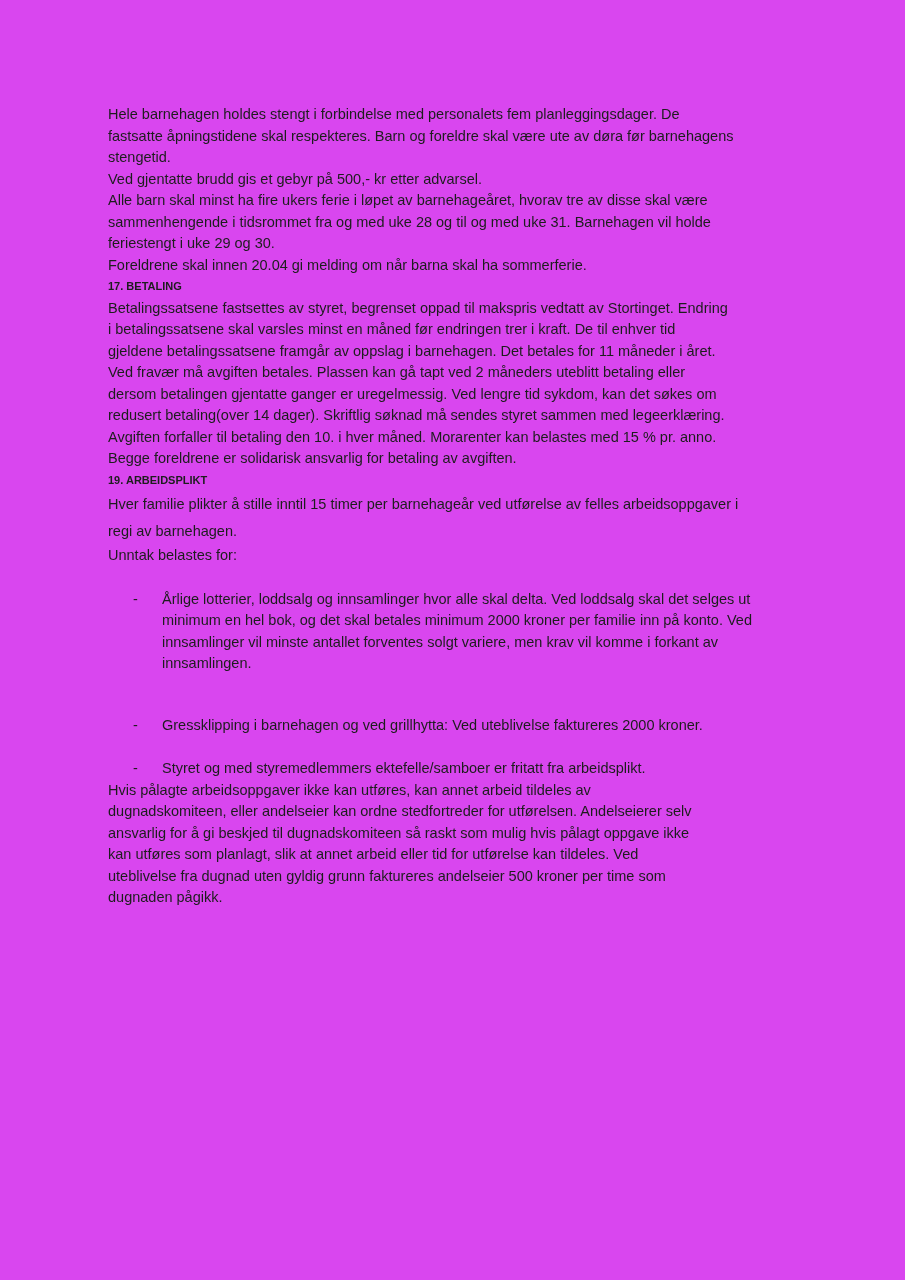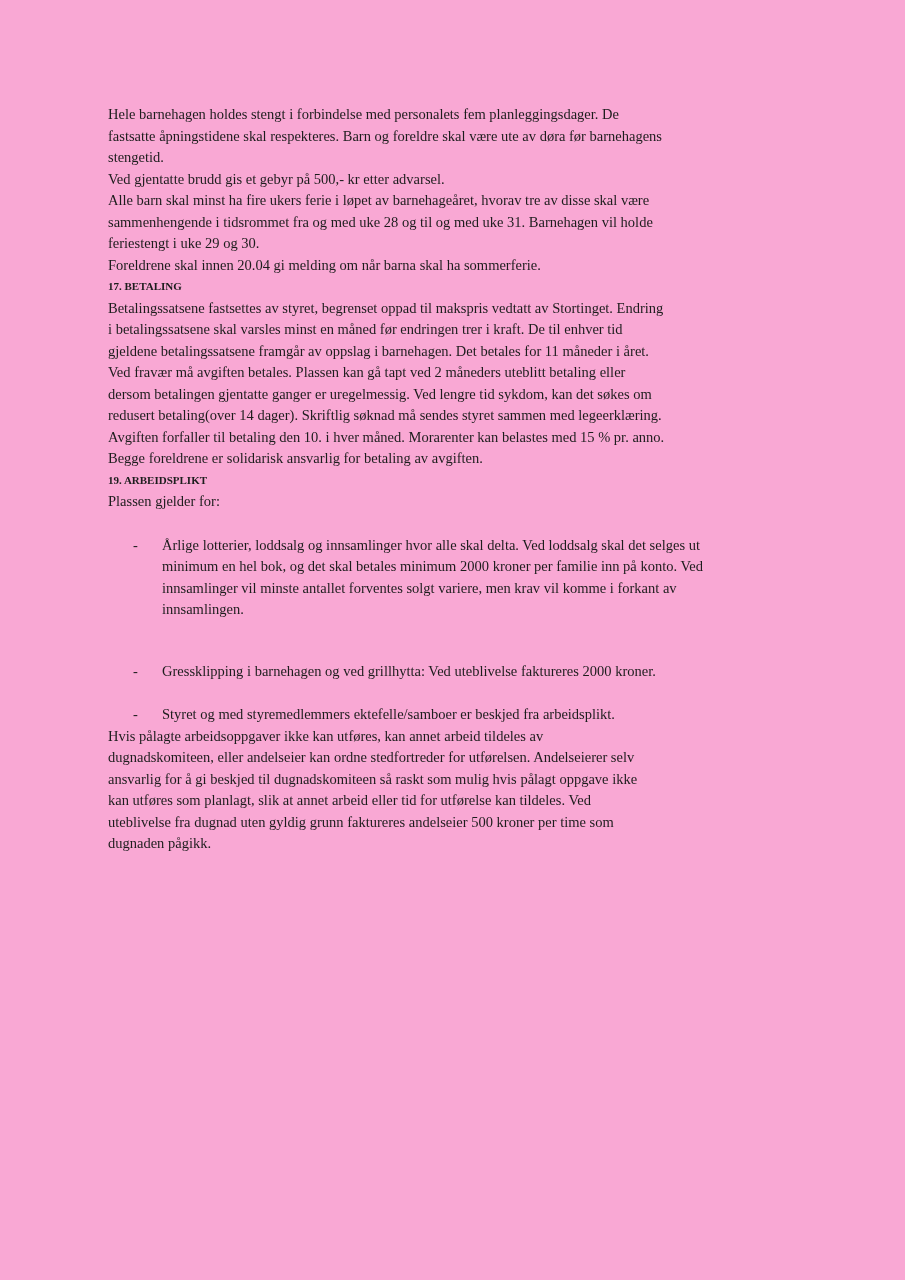--- a/index.html
+++ b/index.html
@@ -4,23 +4,23 @@
 <style>
   html, body {
     margin: 0;
     padding: 0;
     background: #ffffff;
   }
   .page {
     position: relative;
     width: 905px;
     height: 1280px;
-    background: #f9a8d4;
+    background: #d946ef;
     overflow: hidden;
-    font-family: Liberation Serif, serif;
+    font-family: Liberation Sans, sans-serif;
     color: #1d1d1d;
   }
   .doc {
     padding: 104px 24px 0 108px;
     font-size: 14.5px;
     line-height: 21.5px;
   }
   .doc p, .doc h2 {
     margin: 0;
     white-space: pre-wrap;
@@ -79,38 +79,40 @@
 i betalingssatsene skal varsles minst en måned før endringen trer i kraft. De til enhver tid
 gjeldene betalingssatsene framgår av oppslag i barnehagen. Det betales for 11 måneder i året.
 Ved fravær må avgiften betales. Plassen kan gå tapt ved 2 måneders uteblitt betaling eller
 dersom betalingen gjentatte ganger er uregelmessig. Ved lengre tid sykdom, kan det søkes om
 redusert betaling(over 14 dager). Skriftlig søknad må sendes styret sammen med legeerklæring.
 Avgiften forfaller til betaling den 10. i hver måned. Morarenter kan belastes med 15 % pr. anno.
 Begge foreldrene er solidarisk ansvarlig for betaling av avgiften.</p>
 
     <h2 class="heading-18">19. ARBEIDSPLIKT</h2>
 
+    <p class="s18-intro">Hver familie plikter å stille inntil 15 timer per barnehageår ved utførelse av felles arbeidsoppgaver i
+regi av barnehagen.</p>
 
-    <p class="exceptions-label">Plassen gjelder for:</p>
+    <p class="exceptions-label">Unntak belastes for:</p>
 
     <ul class="bullets">
       <li class="bullet">
         <span class="dash">-</span>
         <span class="btext">Årlige lotterier, loddsalg og innsamlinger hvor alle skal delta. Ved loddsalg skal det selges ut
 minimum en hel bok, og det skal betales minimum 2000 kroner per familie inn på konto. Ved
 innsamlinger vil minste antallet forventes solgt variere, men krav vil komme i forkant av
 innsamlingen.</span>
       </li>
       <li class="bullet gap-large">
         <span class="dash">-</span>
         <span class="btext">Gressklipping i barnehagen og ved grillhytta: Ved uteblivelse faktureres 2000 kroner.</span>
       </li>
       <li class="bullet">
         <span class="dash">-</span>
-        <span class="btext">Styret og med styremedlemmers ektefelle/samboer er beskjed fra arbeidsplikt.</span>
+        <span class="btext">Styret og med styremedlemmers ektefelle/samboer er fritatt fra arbeidsplikt.</span>
       </li>
     </ul>
 
     <p class="closing">Hvis pålagte arbeidsoppgaver ikke kan utføres, kan annet arbeid tildeles av
 dugnadskomiteen, eller andelseier kan ordne stedfortreder for utførelsen. Andelseierer selv
 ansvarlig for å gi beskjed til dugnadskomiteen så raskt som mulig hvis pålagt oppgave ikke
 kan utføres som planlagt, slik at annet arbeid eller tid for utførelse kan tildeles. Ved
 uteblivelse fra dugnad uten gyldig grunn faktureres andelseier 500 kroner per time som
 dugnaden pågikk.</p>
 

